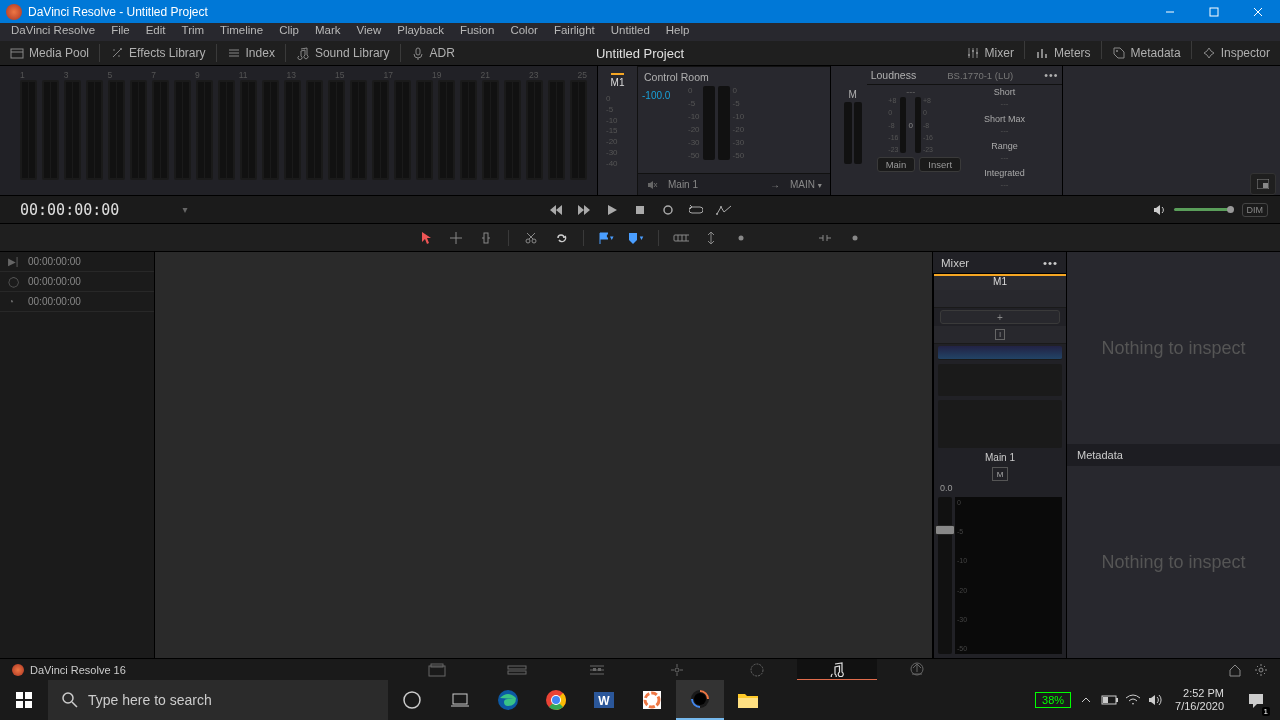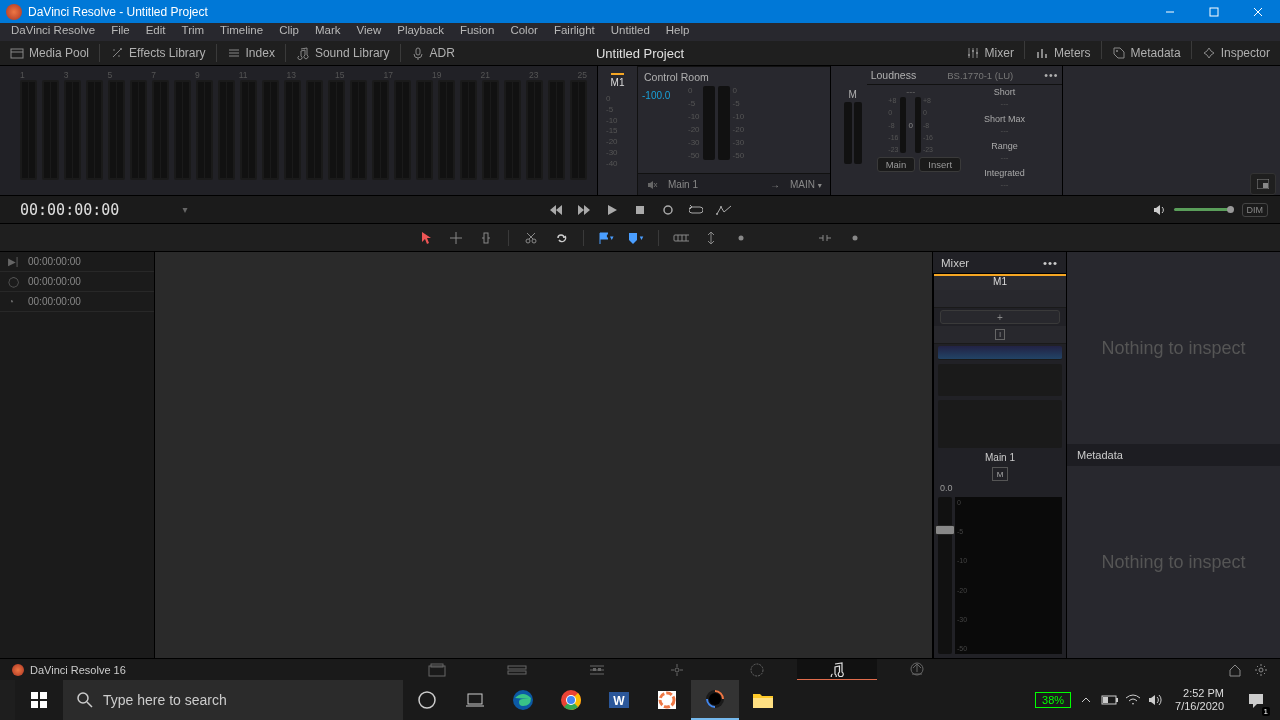--- a/index.html
+++ b/index.html
@@ -85,21 +85,21 @@
 .meta-bar { height:22px; background:#1d1d22; color:#ccc; padding-left:10px; font-size:11px; display:flex; align-items:center; }
 
 .app-footer { height: 22px; background: #1a1a1a; display: flex; align-items: center; border-top:1px solid #000; }
 .app-footer .app-name { display:flex; align-items:center; gap:6px; padding:0 12px; font-size:11px; color:#ccc; }
 .app-footer .app-icon2 { width:12px; height:12px; background:radial-gradient(circle,#e74,#a32); border-radius:50%; position:relative; }
 .app-footer .pages { flex:1; display:flex; justify-content:center; gap:0; }
 .app-footer .page { width:80px; height:22px; display:flex; align-items:center; justify-content:center; color:#666; }
 .app-footer .page.active { border-bottom:2px solid #e06c4c; color:#e0e0e0; background:#111; }
 .app-footer .right-ic { display:flex; gap:12px; padding:0 12px; color:#888; }
 
-.taskbar { height: 40px; background: #1a1a1a; display:flex; align-items:center;margin-left:15px; }
+.taskbar { height: 40px; background: #1a1a1a; display:flex; align-items:center; }
 .taskbar .start { width:48px; height:40px; display:flex; align-items:center; justify-content:center; color:#fff; }
 .taskbar .search-box { width:340px; height:40px; background:#2b2b2b; display:flex; align-items:center; gap:10px; padding:0 14px; color:#ccc; font-size:14px; }
 .taskbar .tb-icons { display:flex; align-items:center; height:40px; }
 .taskbar .tb-ic { width:48px; height:40px; display:flex; align-items:center; justify-content:center; }
 .taskbar .tray { margin-left:auto; display:flex; align-items:center; height:40px; gap:6px; padding-right:4px; color:#ddd; font-size:11px; }
 .battery { border:1px solid #0f0; color:#0f0; padding:1px 6px; font-size:11px; }
 .clock { text-align:right; line-height:13px; font-size:11px; padding:0 6px; }
 .notif { width:40px; height:40px; display:flex; align-items:center; justify-content:center; position:relative; }
 svg { display:block; }
 </style>

